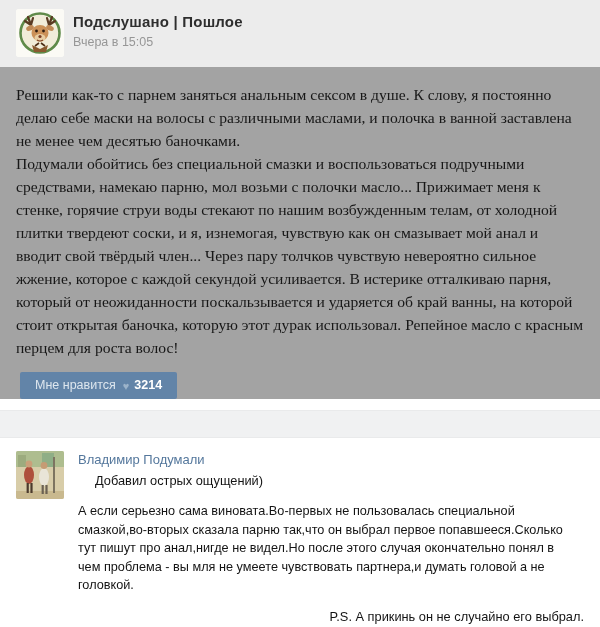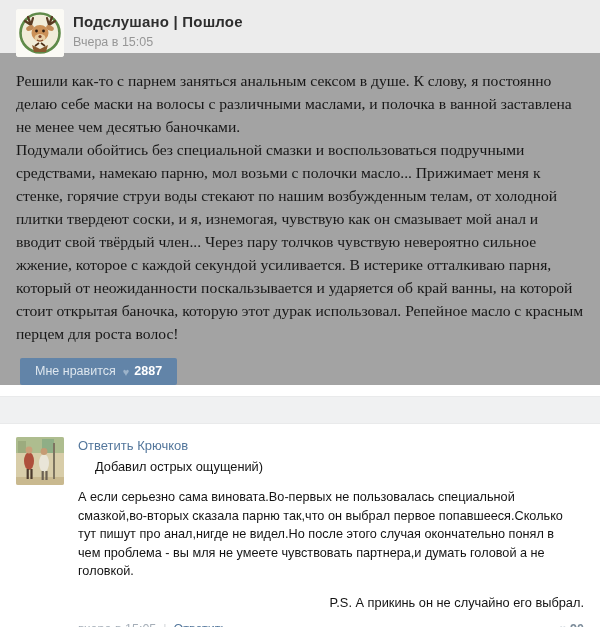--- a/index.html
+++ b/index.html
@@ -5,21 +5,21 @@
   html,body{margin:0;padding:0;background:#ffffff;}
   .page{
     position:relative;
     width:600px;height:627px;
     overflow:hidden;
     background:#ffffff;
     font-family:"Liberation Sans", sans-serif;
   }
   
   .header{
-    height:53px;
+    height:67px;
     background:#ececec;
     display:flex;
     align-items:flex-start;
     padding:9px 16px 0 16px;
     box-sizing:border-box;
   }
   .group-avatar{
     width:48px;height:48px;
     background:#fbfbf7;
     border-radius:3px;
@@ -150,21 +150,21 @@
   </div>
 
   <div class="post-body">
     <div class="post-text">
       <p>Решили как-то с парнем заняться анальным сексом в душе. К слову, я постоянно делаю себе маски на волосы с различными маслами, и полочка в ванной заставлена не менее чем десятью баночками.</p>
       <p>Подумали обойтись без специальной смазки и воспользоваться подручными средствами, намекаю парню, мол возьми с полочки масло... Прижимает меня к стенке, горячие струи воды стекают по нашим возбужденным телам, от холодной плитки твердеют соски, и я, изнемогая, чувствую как он смазывает мой анал и вводит свой твёрдый член... Через пару толчков чувствую невероятно сильное жжение, которое с каждой секундой усиливается. В истерике отталкиваю парня, который от неожиданности поскальзывается и ударяется об край ванны, на которой стоит открытая баночка, которую этот дурак использовал. Репейное масло с красным перцем для роста волос!</p>
     </div>
     <button class="like-button">
       <span class="lb-label">Мне нравится</span>
       <span class="lb-heart">♥</span>
-      <span class="lb-count">2887</span>
+      <span class="lb-count">3214</span>
     </button>
   </div>
 
   <div class="separator-band"></div>
 
   <div class="comment">
     <div class="comment-avatar">
       <svg width="48" height="48" viewBox="0 0 48 48">
         <rect width="48" height="48" fill="#d8cda9"></rect>
         <rect x="0" y="0" width="48" height="16" fill="#aebd8f"></rect>
@@ -179,21 +179,21 @@
 
         <ellipse cx="28" cy="26" rx="5" ry="9" fill="#e9e5d8"></ellipse>
         <circle cx="28" cy="14.5" r="3.4" fill="#c59b74"></circle>
         <rect x="25.6" y="34" width="2.2" height="9" fill="#6b6153"></rect>
         <rect x="29.4" y="34" width="2.2" height="9" fill="#6b6153"></rect>
 
         <rect x="37" y="6" width="2" height="36" fill="#7d7461"></rect>
       </svg>
     </div>
     <div class="comment-content">
-      <div class="comment-author">Ответить Крючков</div>
+      <div class="comment-author">Владимир Подумали</div>
       <p class="comment-line1">Добавил острых ощущений)</p>
       <p class="comment-para">А если серьезно сама виновата.Во-первых не пользовалась специальной смазкой,во-вторых сказала парню так,что он выбрал первое попавшееся.Сколько тут пишут про анал,нигде не видел.Но после этого случая окончательно понял в чем проблема - вы мля не умеете чувствовать партнера,и думать головой а не головкой.</p>
       <p class="comment-ps">P.S. А прикинь он не случайно его выбрал.</p>
       <div class="comment-footer">
         <span class="c-time">вчера в 15:05</span>
         <span class="c-sep">|</span>
         <span class="c-reply">Ответить</span>
         <span class="c-likes">
           <span class="c-heart">♥</span>
           <span class="c-count">90</span>

